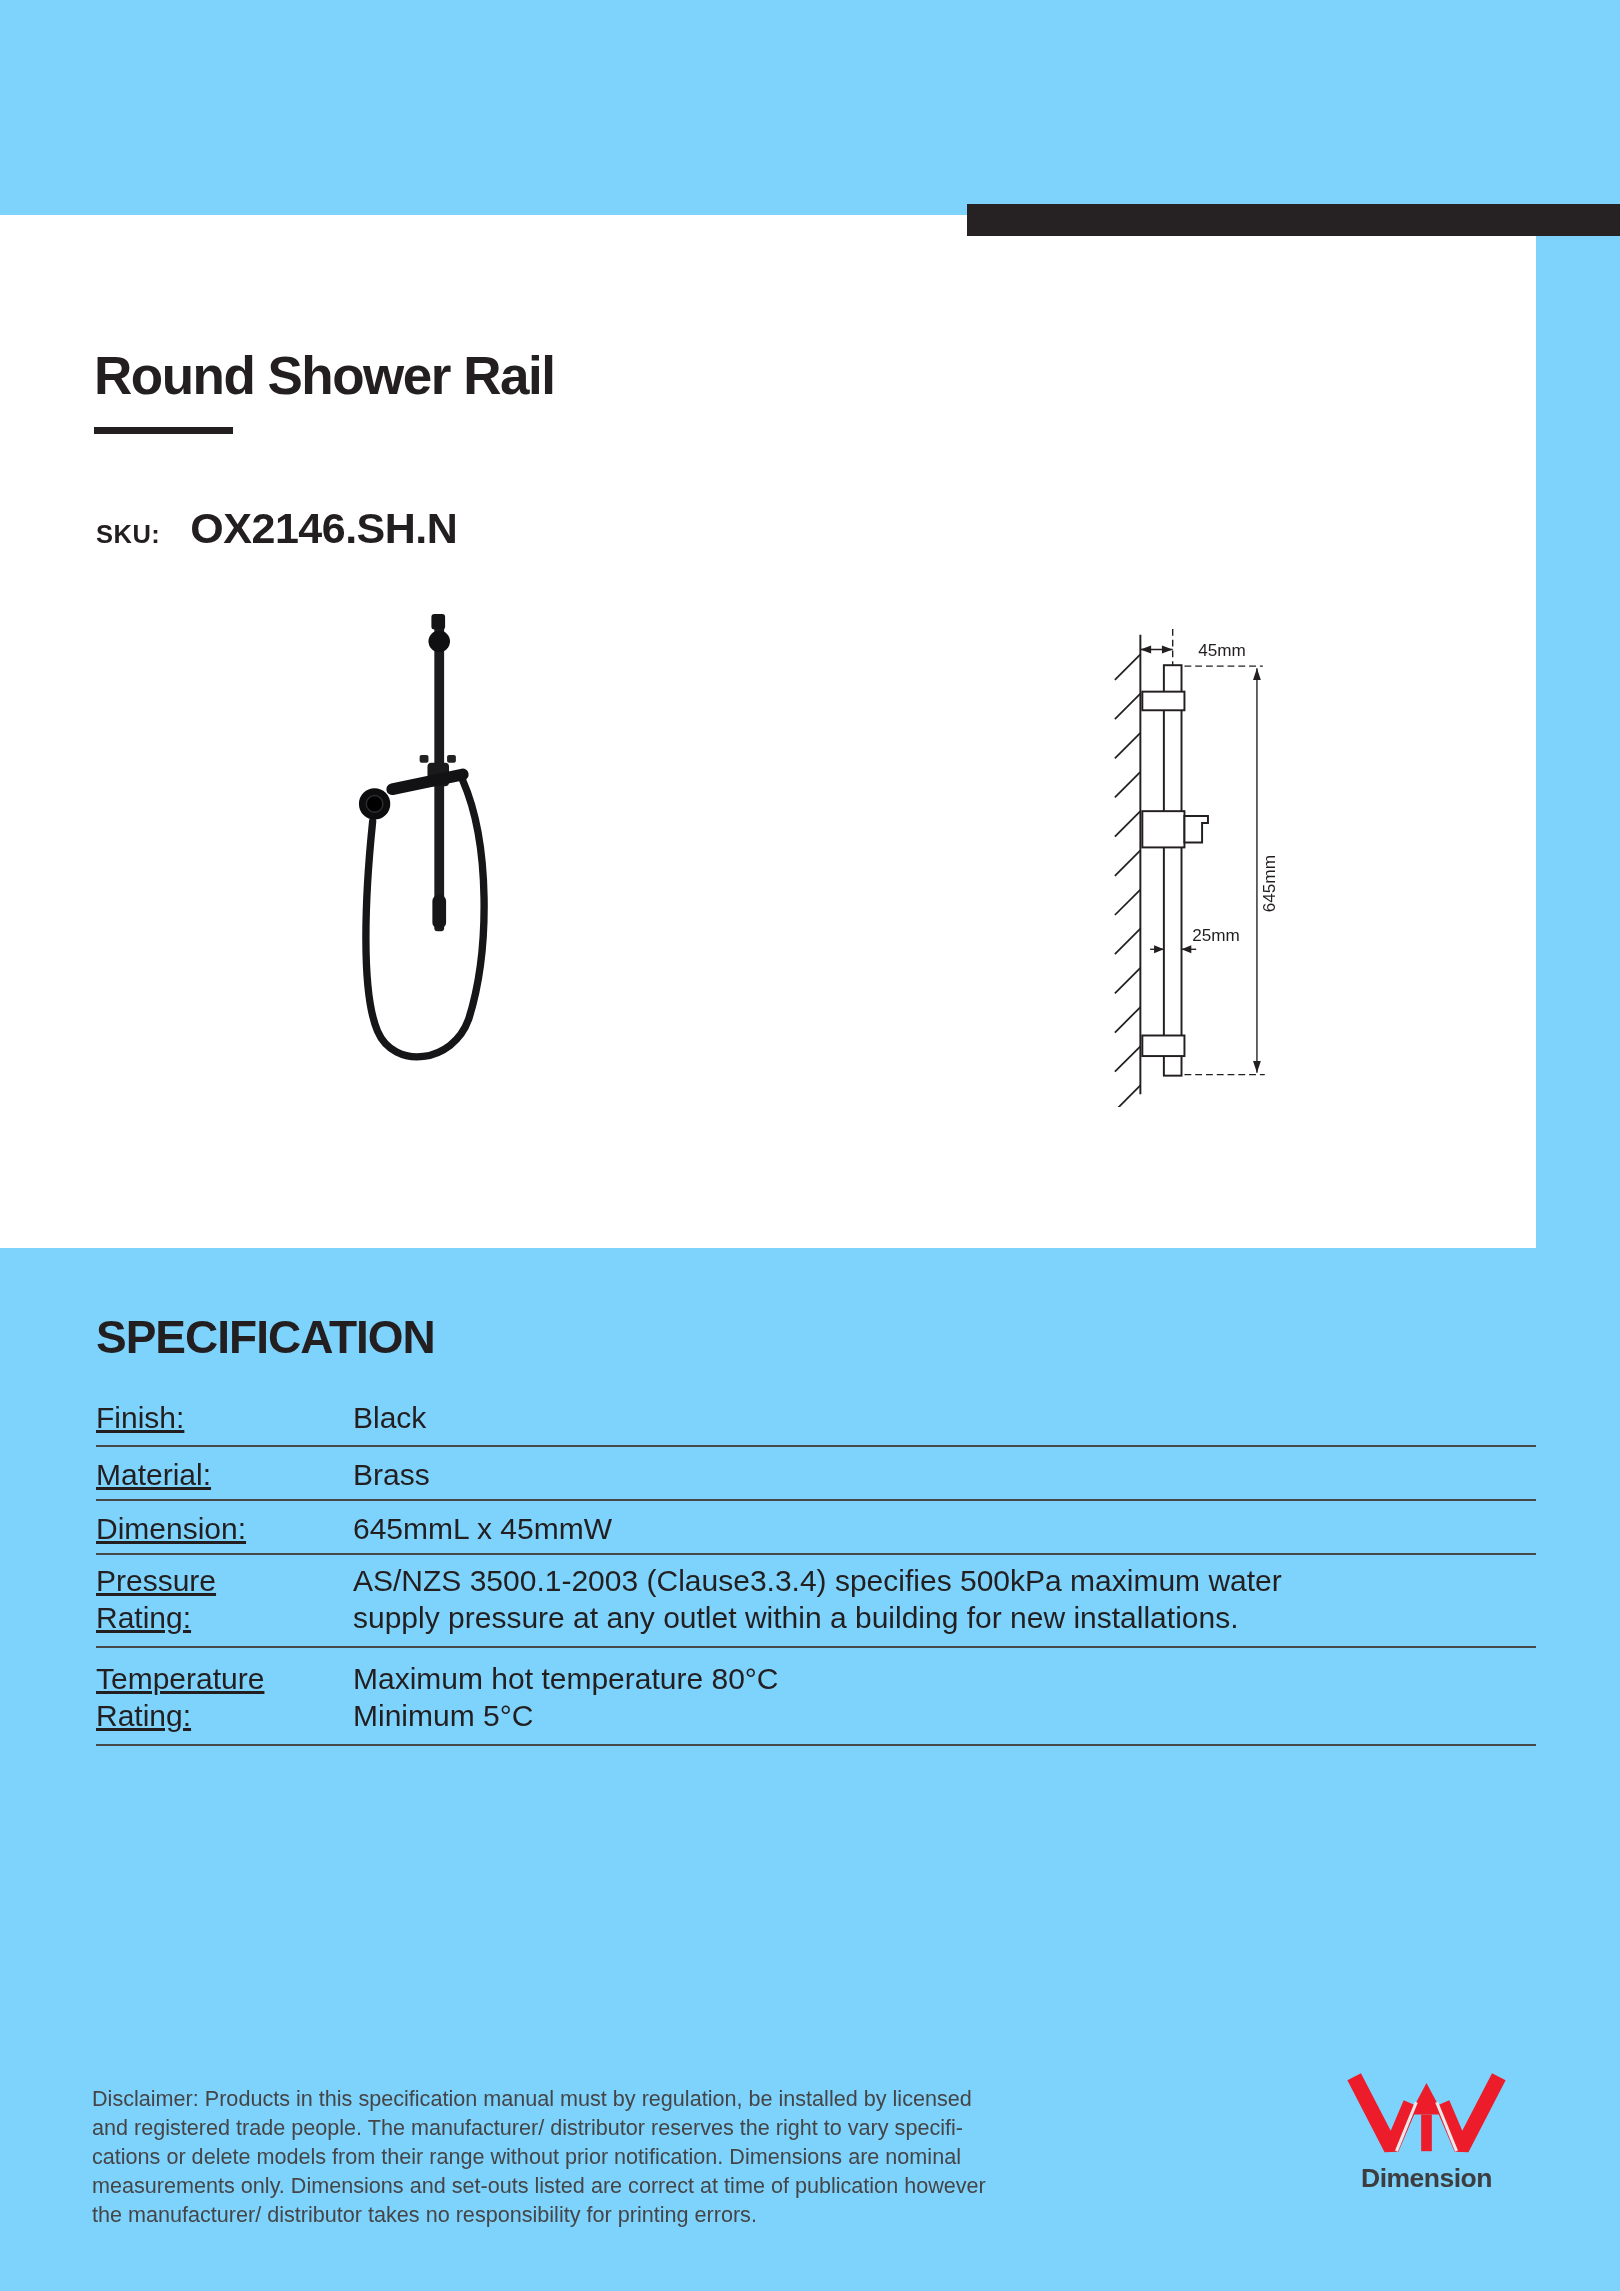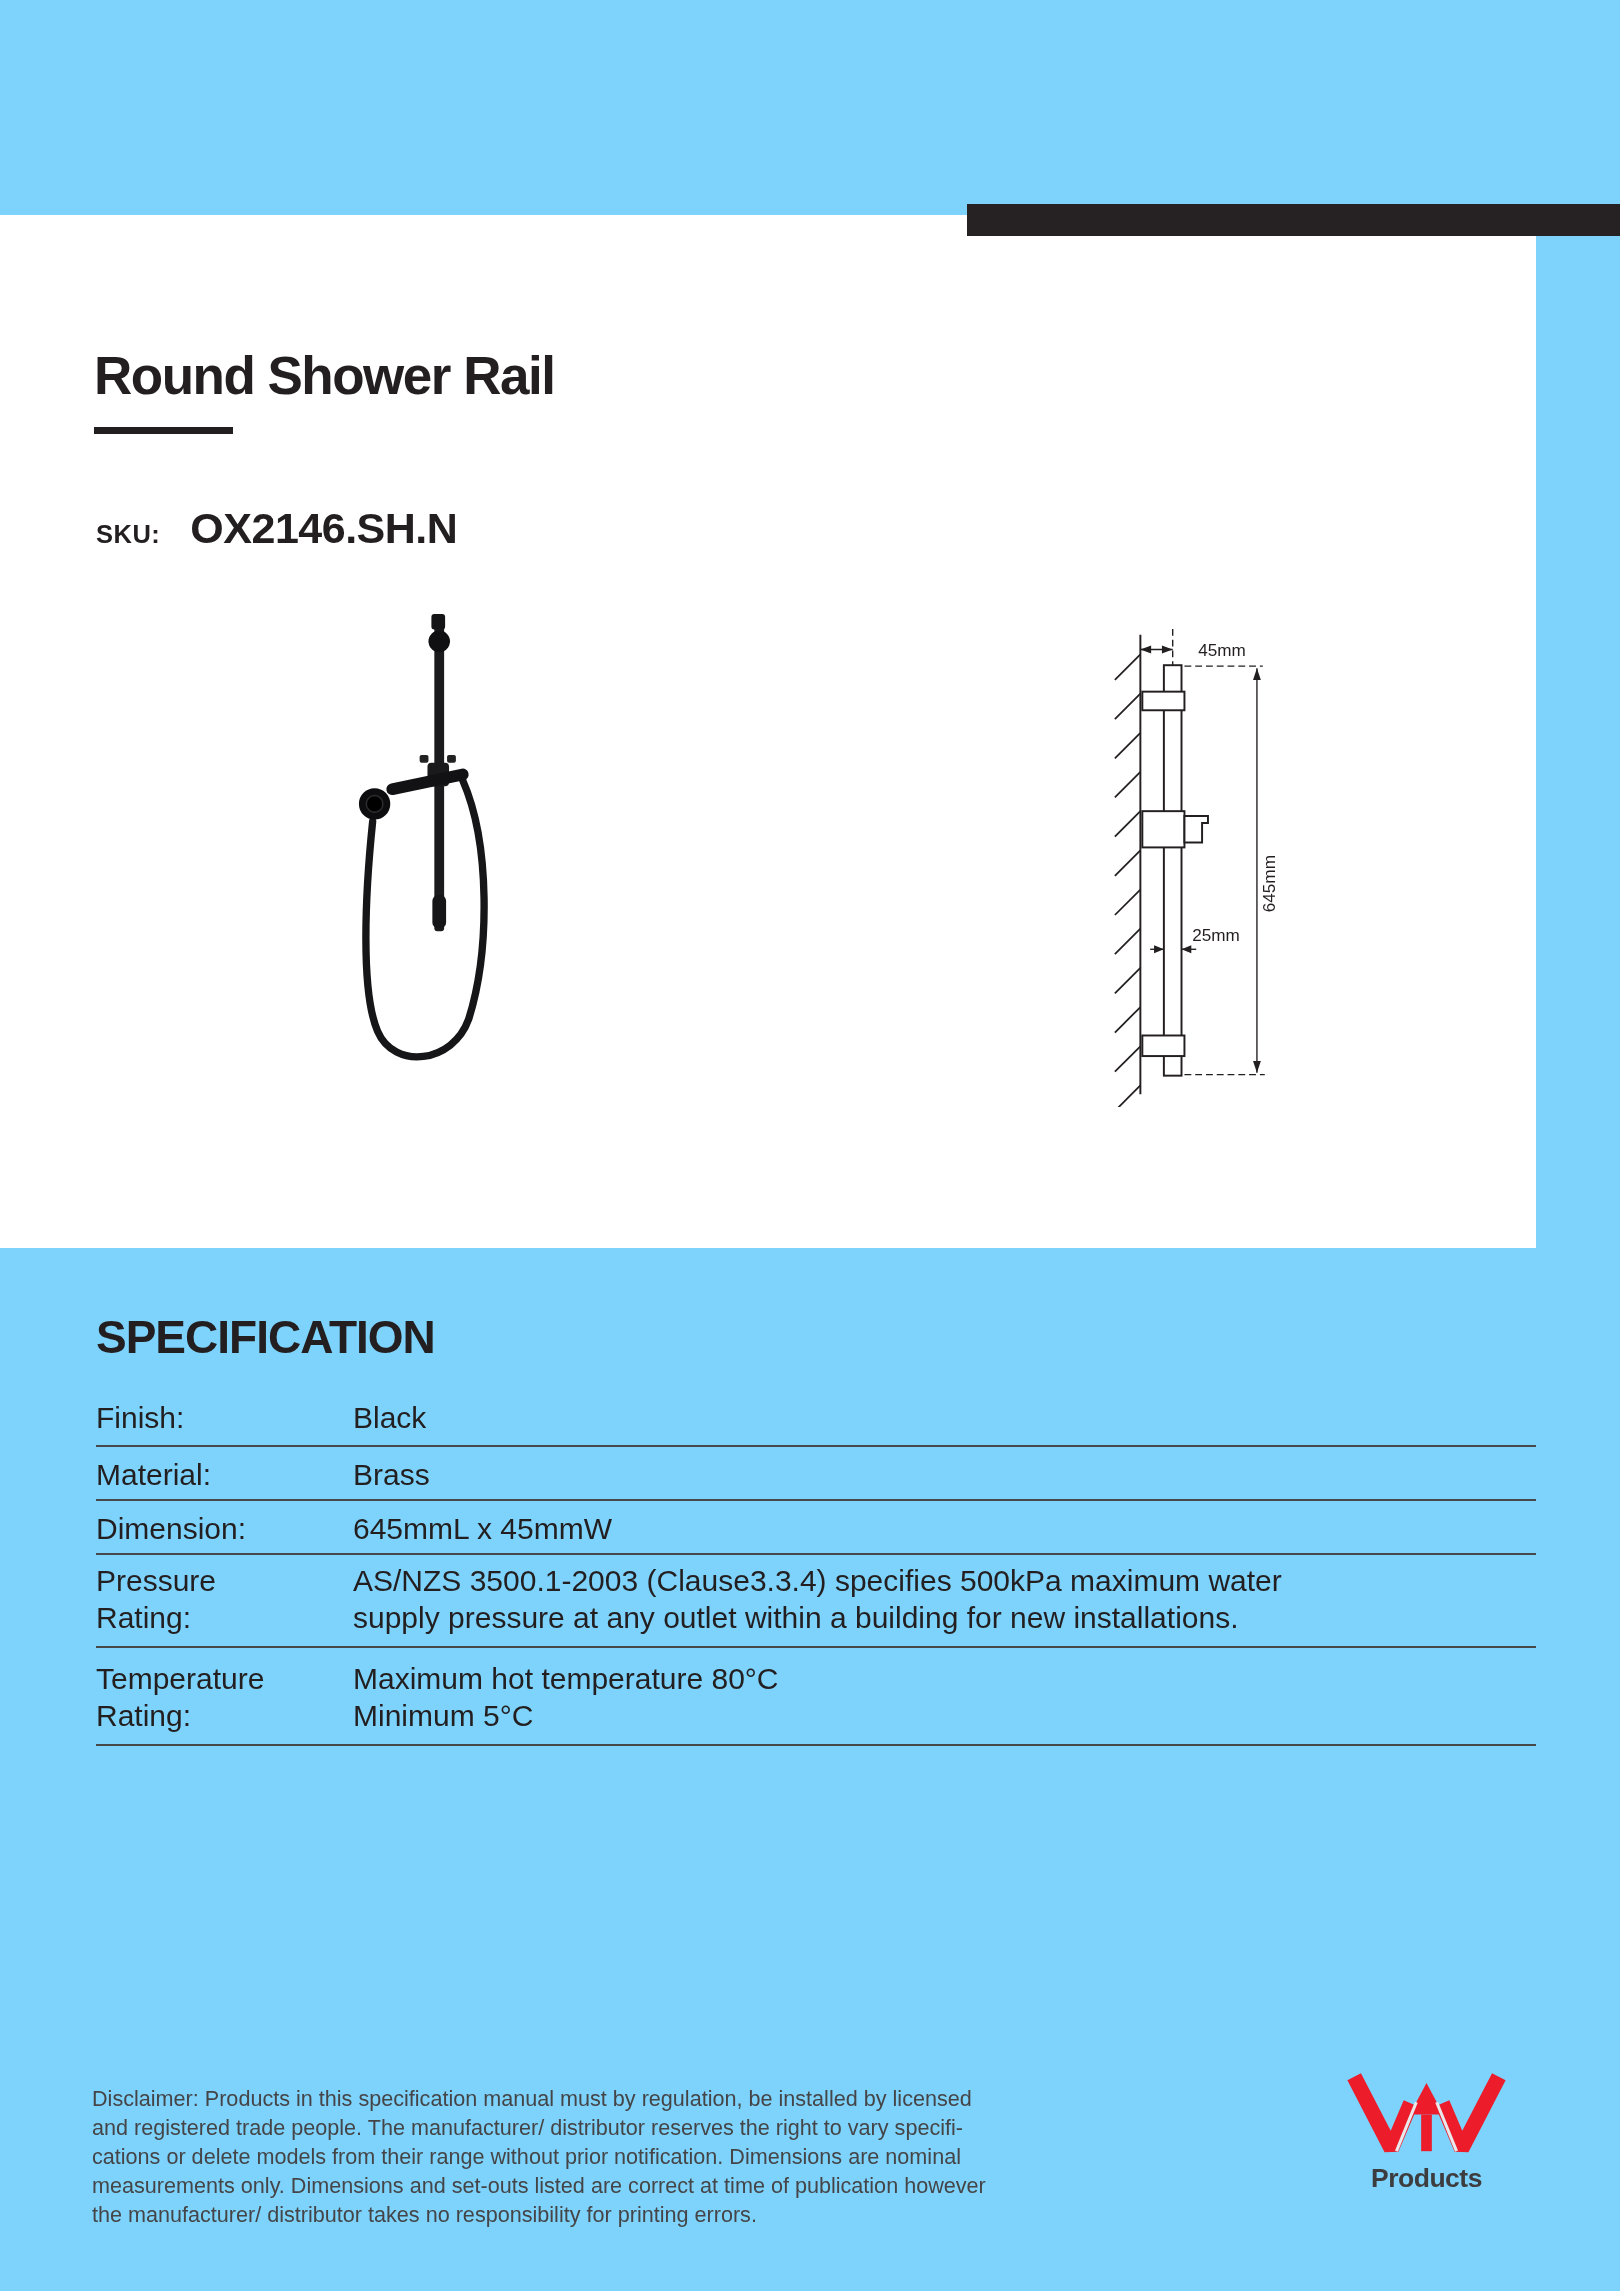--- a/index.html
+++ b/index.html
@@ -17,21 +17,21 @@
   .sku-value{font-size:43px;font-weight:600;letter-spacing:-0.5px;}
 
   .photo-svg{position:absolute;left:343px;top:608px;width:167px;height:475px;}
   .drawing-svg{position:absolute;left:1108px;top:627px;width:196px;height:480px;}
   .drawing-svg text{font-family:"Liberation Sans",sans-serif;font-size:17.5px;fill:#231f20;}
 
   .spec{position:absolute;left:96px;top:1308px;width:1440px;}
   .spec-heading{font-size:46px;font-weight:700;letter-spacing:-1px;line-height:59px;margin:0;}
   .spec-table{margin-top:32px;}
   .spec-row{display:flex;border-bottom:2px solid #47484a;font-size:30px;line-height:37px;}
-  .spec-row .lbl{width:257px;flex:none;white-space:pre-line;}
+  .spec-row .lbl{width:257px;flex:none;white-space:pre-line;text-decoration:underline;}
   .spec-row .val{flex:1;white-space:pre-line;}
   .r1{padding:0 0 8.8px;}
   .r2{padding:8.8px 0 6.9px;align-items:center;}
   .r3{padding:8.8px 0 5.9px;}
   .r4{padding:6.9px 0 9.8px;}
   .r5{padding:11.8px 0 10.8px;}
 
   .disclaimer{position:absolute;left:92px;top:2062px;width:990px;font-size:21.6px;
               line-height:29px;color:#454547;white-space:pre-line;}
 
@@ -176,17 +176,17 @@
       </g>
       <g fill="#ed1c2b">
         <polygon points="160,24 193,86 127,86"></polygon>
         <rect x="149.5" y="86" width="21" height="72"></rect>
       </g>
       <g stroke="#e9e9eb" stroke-width="6">
         <line x1="101" y1="158" x2="140" y2="62"></line>
         <line x1="219" y1="158" x2="180" y2="62"></line>
       </g>
     </svg>
-    <div class="logo-text">Products</div>
+    <div class="logo-text">Dimension</div>
   </div>
 
 </div>
 
 
 </body></html>

